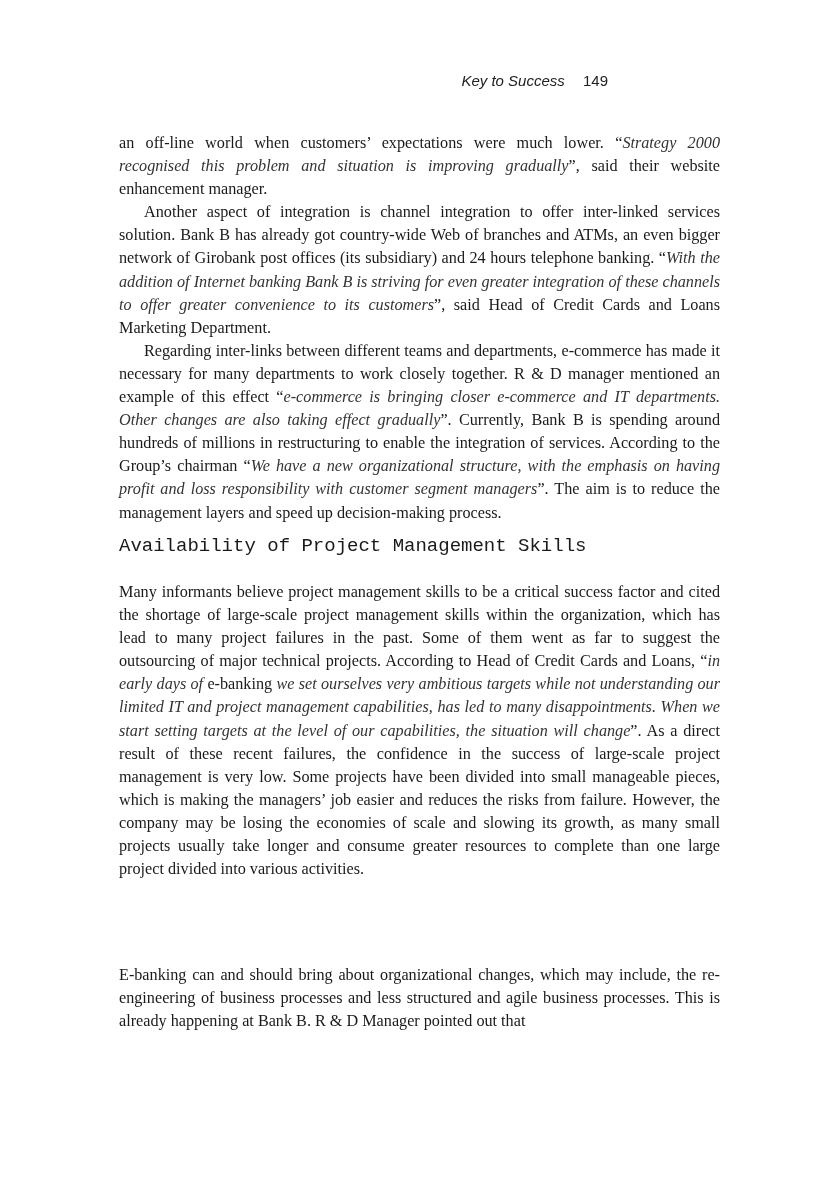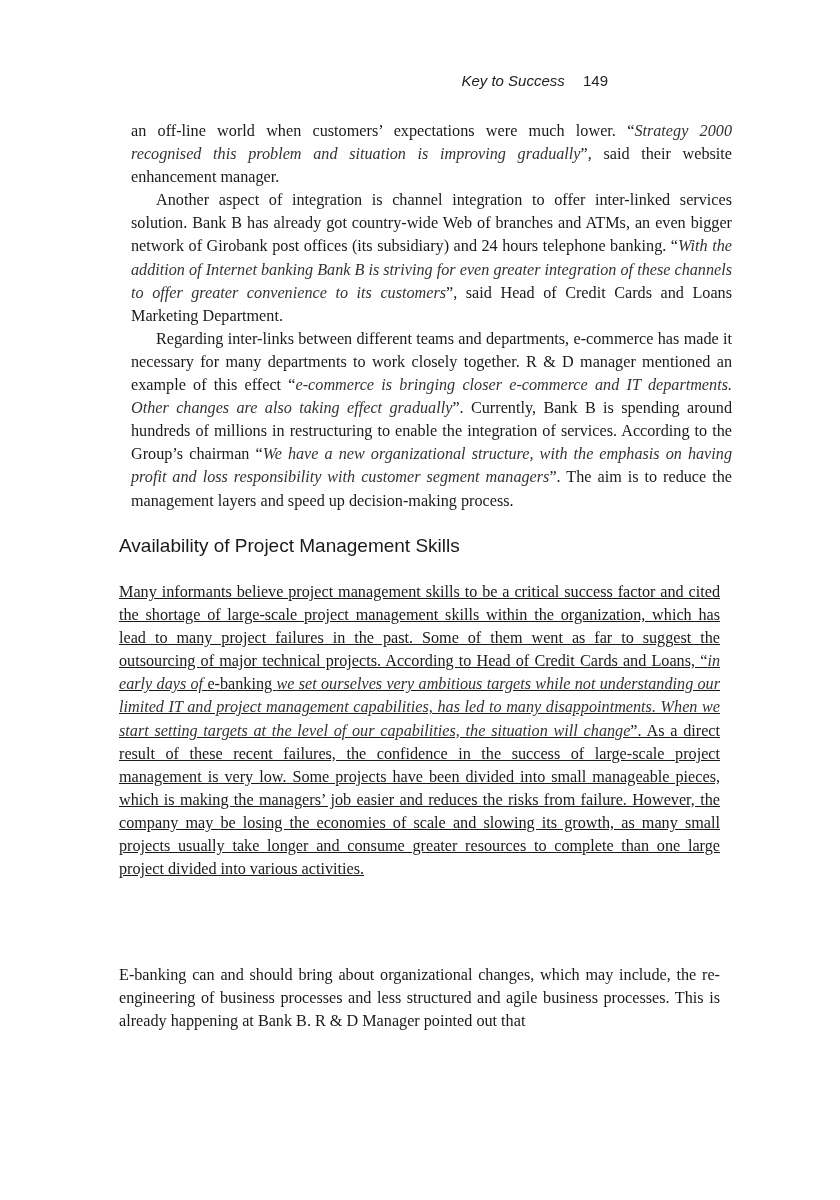--- a/index.html
+++ b/index.html
@@ -13,28 +13,28 @@
   .running-head .rh-title { font-style: italic; }
   .running-head .rh-page { margin-left: 14px; }
   .body-text {
     position: absolute; left: 119px; width: 601px;
     font-family: "Liberation Serif", serif; font-size: 16.2px; line-height: 23.1px;
     text-align: justify; color: #1a1a1a;
   }
   .body-text p { margin: 0; }
   .body-text p.indent { text-indent: 25px; }
   .q { font-style: italic; color: #333; }
-  .section-1 { top: 120px; margin-left: 12px; }
+  .section-1 { top: 132px; }
   .heading {
     position: absolute; left: 119px;
-    font-family: Liberation Sans, sans-serif; font-size: 19px; color: #1a1a1a;
+    font-family: Liberation Mono, monospace; font-size: 19px; color: #1a1a1a;
     white-space: nowrap;
   }
   .heading-1 { top: 535px; }
-  .section-2 { top: 581px; text-decoration: underline; }
+  .section-2 { top: 581px; }
   .heading-2 { top: 929px; }
   .section-3 { top: 964px; }
   .footer {
     position: absolute; left: 119px; top: 1112px; width: 601px;
     font-family: "Liberation Serif", serif; font-size: 11.5px; line-height: 15px; color: #333;
   }
 </style>
 </head>
 <body>
 

